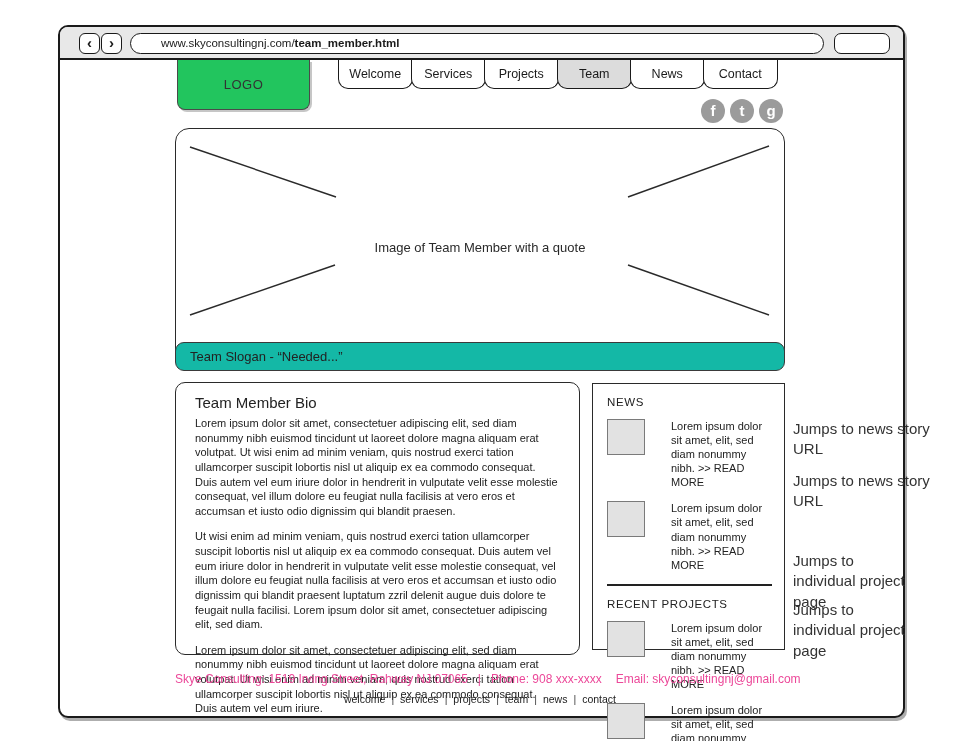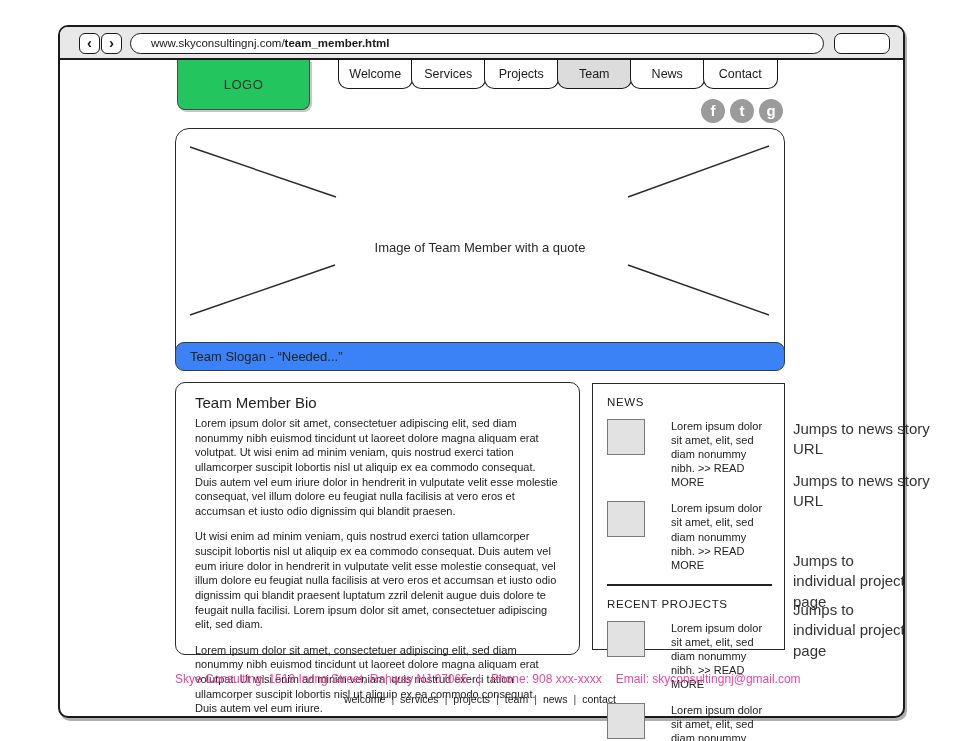--- a/index.html
+++ b/index.html
@@ -21,21 +21,21 @@
   }
   .navbtn {
     position:absolute; top:6px; width:21px; height:21px; background:#fff;
     border:1.6px solid #1a1a1a; border-radius:6px; text-align:center;
     font-size:15px; font-weight:bold; line-height:18px; cursor:pointer;
   }
   .back { left:19px; }  .fwd { left:41px; }
   .urlbar {
     position:absolute; left:70px; top:6px; width:694px; height:21px;
     background:#fff; border:1.6px solid #1a1a1a; border-radius:11px;
-    font-size:11.5px; line-height:18px; padding-left:20px; white-space:nowrap; overflow:hidden;
+    font-size:11.5px; line-height:18px; padding-left:30px; white-space:nowrap; overflow:hidden;
   }
   .urlbar b { font-weight:bold; }
   .searchbox {
     position:absolute; left:774px; top:6px; width:56px; height:21px;
     background:#fff; border:1.6px solid #1a1a1a; border-radius:7px;
   }
 
   
   .logo {
     position:absolute; left:117px; top:33px; width:133px; height:50px;
@@ -67,21 +67,21 @@
   }
   .hero svg { position:absolute; left:0; top:0; }
   .hero-caption {
     position:absolute; left:50%; top:50%; transform:translate(-50%,-50%);
     font-size:13px; color:#2a2a2a; white-space:nowrap;
   }
 
   
   .slogan {
     position:absolute; left:115px; top:315px; width:610px; height:29px;
-    background:#3b82f6; border:1.4px solid #3a3a3a; border-radius:9px;
+    background:#14b8a6; border:1.4px solid #3a3a3a; border-radius:9px;
     font-size:13px; line-height:27px; padding-left:14px; color:#222;
   }
 
   
   .bio {
     position:absolute; left:115px; top:355px; width:405px; height:273px;
     border:1.5px solid #2a2a2a; border-radius:10px; background:#fff;
     padding:11px 19px 0 19px;
   }
   .bio h2 { font-size:15px; font-weight:400; color:#222; margin-bottom:5px; }

